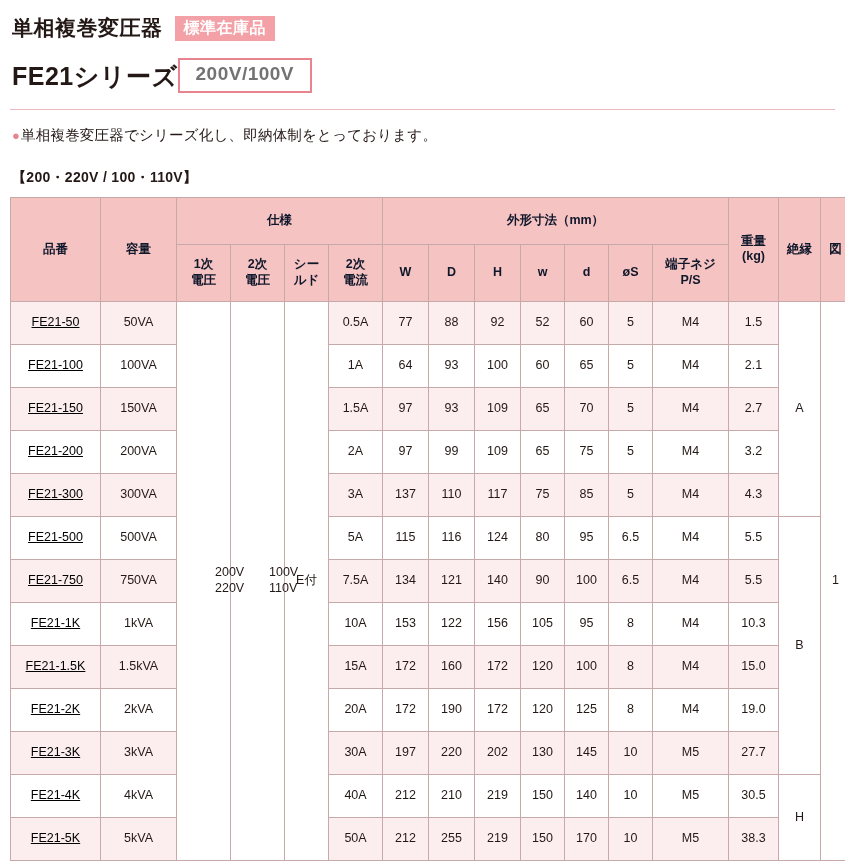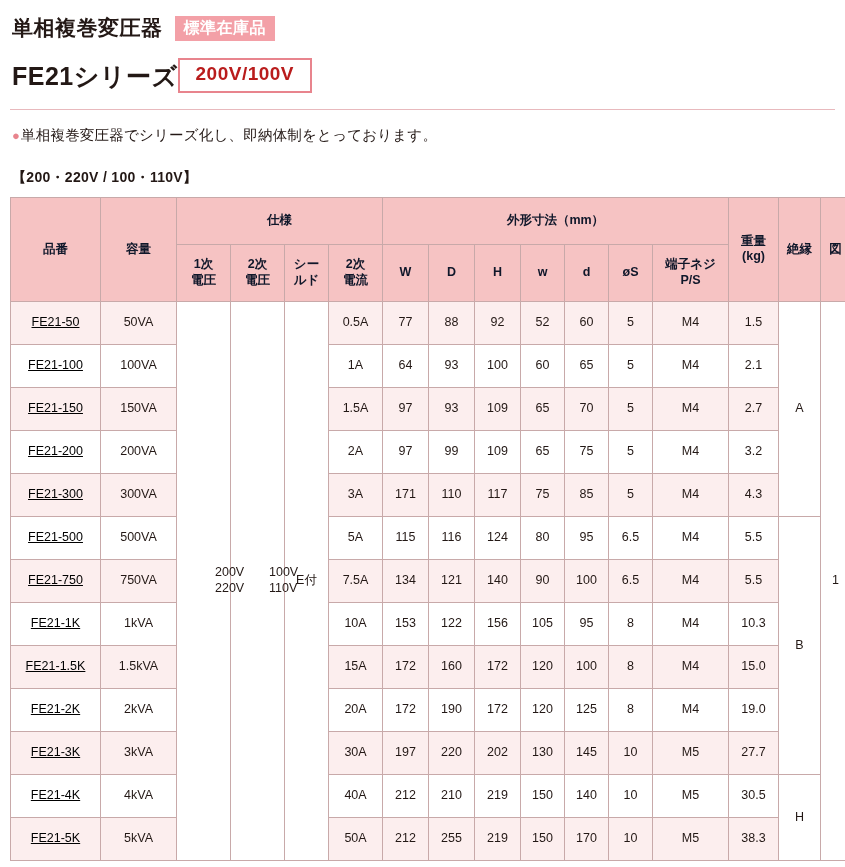--- a/index.html
+++ b/index.html
@@ -46,21 +46,21 @@
     align-items: flex-end;
     padding: 16px 0 14px 2px;
   }
   .series-name {
     font-size: 25px;
     font-weight: bold;
     letter-spacing: 0.5px;
   }
   .voltage-box {
     border: 2px solid #e8848d;
-    color: #b91c1c;
+    color: #737373;
     font-size: 19px;
     font-weight: bold;
     padding: 4px 16px 6px 16px;
     line-height: 1.1;
     letter-spacing: 0.5px;
   }
   .divider {
     border: none;
     border-top: 1px solid #e8b9bd;
     margin: 2px 0 0 0;
@@ -291,21 +291,21 @@
         <td>75</td>
         <td>5</td>
         <td>M4</td>
         <td>3.2</td>
       </tr>
 
       <tr class="odd">
         <td class="partno"><span>FE21-300</span></td>
         <td>300VA</td>
         <td>3A</td>
-        <td>171</td>
+        <td>137</td>
         <td>110</td>
         <td>117</td>
         <td>75</td>
         <td>85</td>
         <td>5</td>
         <td>M4</td>
         <td>4.3</td>
       </tr>
 
       <tr class="even">

